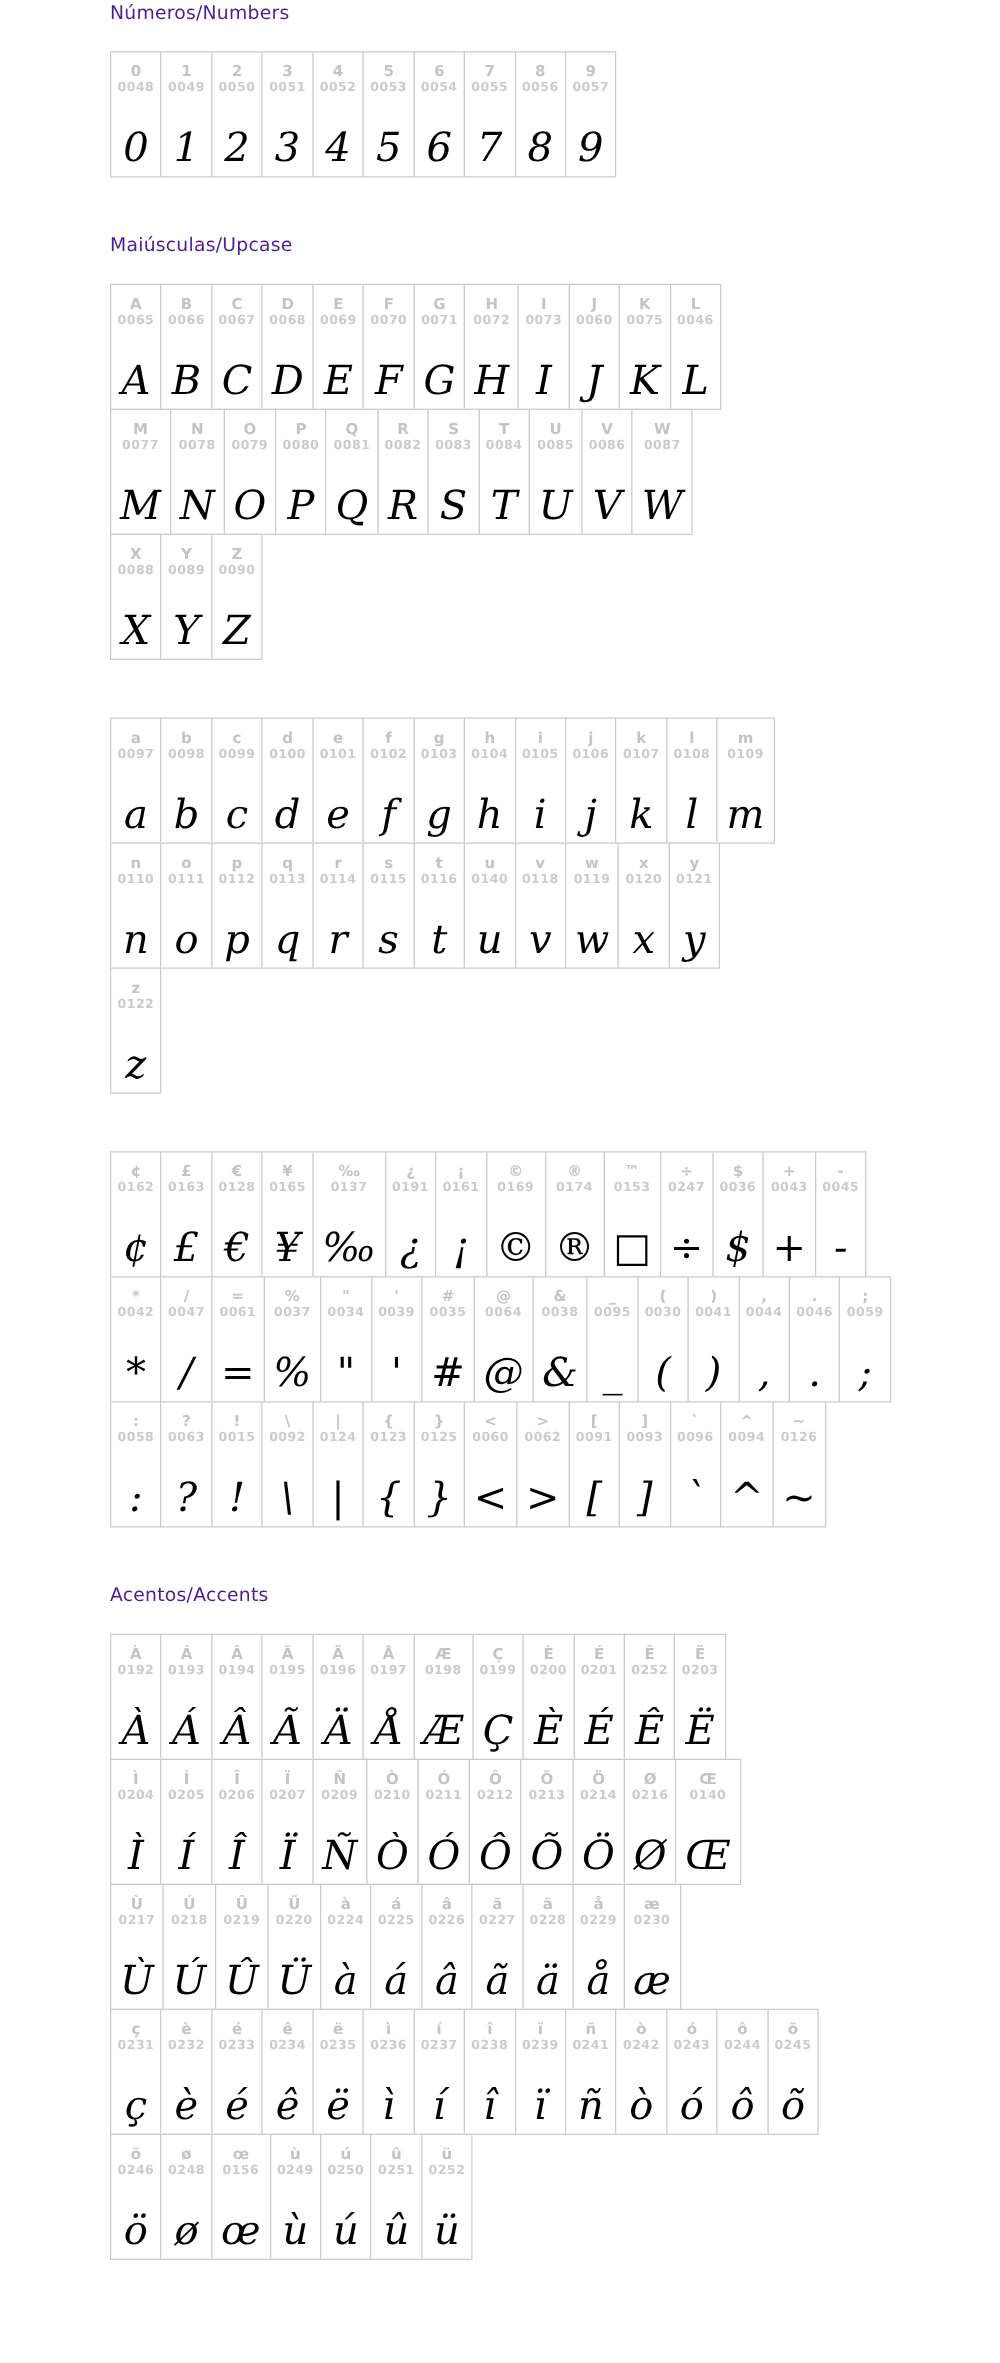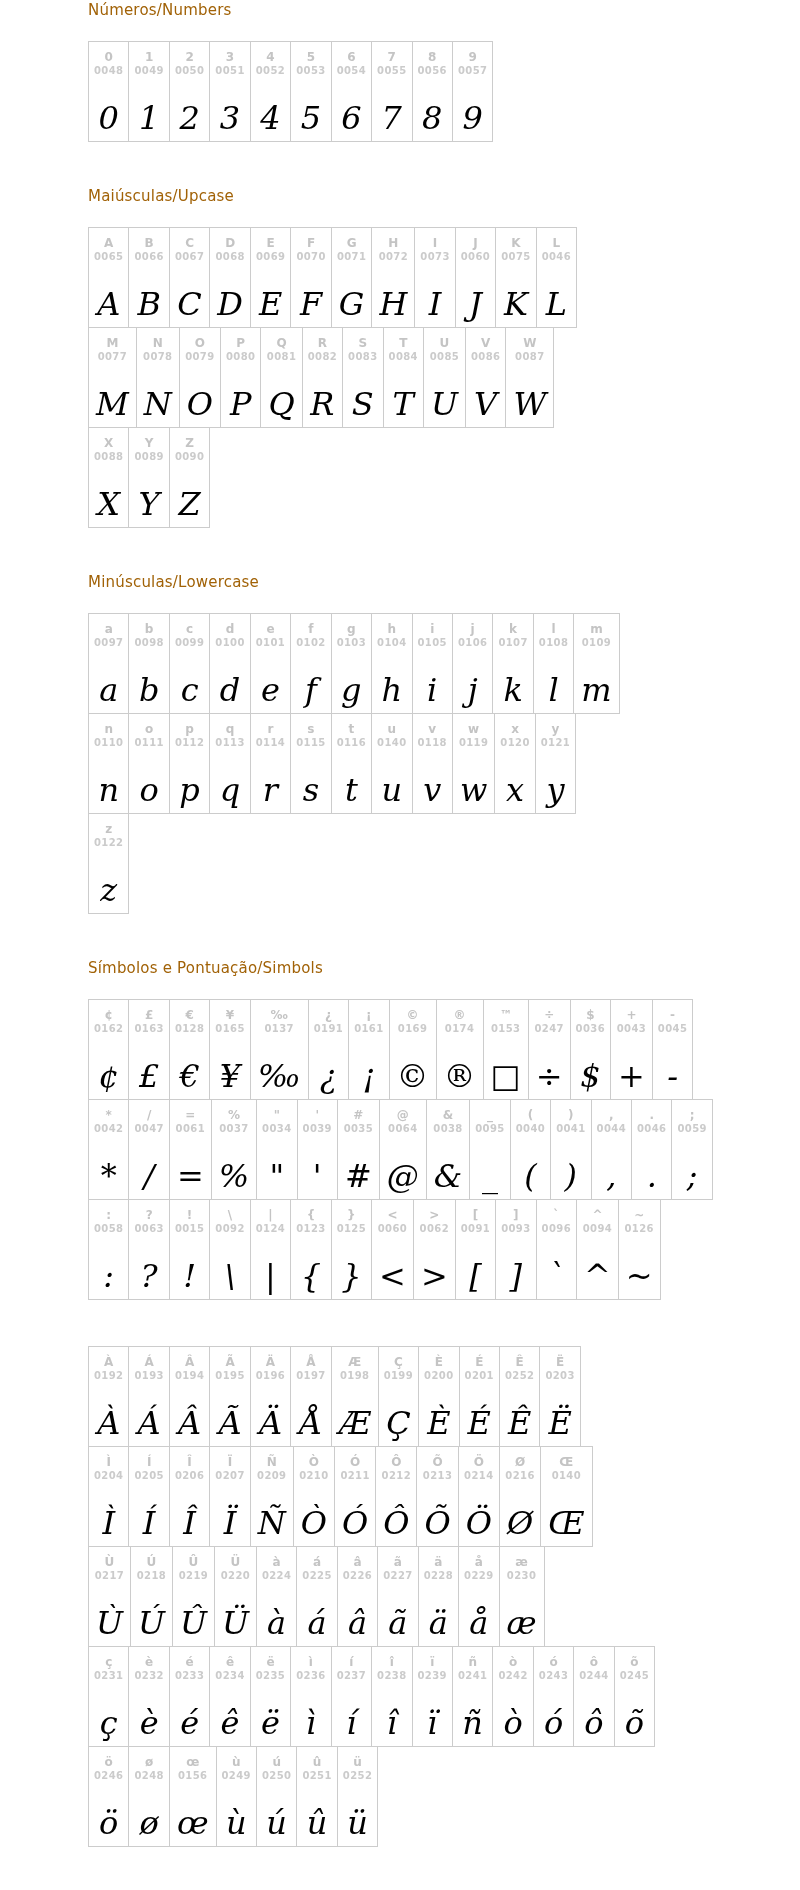--- a/index.html
+++ b/index.html
@@ -6,21 +6,21 @@
   body {
     width: 800px;
     font-family: "DejaVu Sans", "Liberation Sans", sans-serif;
     -webkit-font-smoothing: antialiased;
   }
   .page { padding: 2px 20px 8px 88px; box-sizing: border-box; }
   section.glyph-section { margin: 0 0 46px 0; }
   h2.section-title {
     font-size: 15px;
     font-weight: 400;
-    color: #a16207;
+    color: #4c1d95;
     margin: 0 0 22px 0;
     letter-spacing: 0.2px;
     line-height: 17px;
   }
   .rows { display: block; }
   .row { display: flex; align-items: stretch; }
   .row + .row { margin-top: -1px; }
   .cell {
     box-sizing: border-box;
     border: 1px solid #cccccc;
@@ -258,21 +258,20 @@
           <div class="cell">
             <span class="char">Z</span>
             <span class="code">0090</span>
             <span class="glyph">Z</span>
           </div>
         </div>
       </div>
   </section>
 
   <section class="glyph-section">
-    <h2 class="section-title">Minúsculas/Lowercase</h2>
     <div class="rows">
         <div class="row">
           <div class="cell">
             <span class="char">a</span>
             <span class="code">0097</span>
             <span class="glyph">a</span>
           </div>
           <div class="cell">
             <span class="char">b</span>
             <span class="code">0098</span>
@@ -400,21 +399,20 @@
           <div class="cell">
             <span class="char">z</span>
             <span class="code">0122</span>
             <span class="glyph">z</span>
           </div>
         </div>
       </div>
   </section>
 
   <section class="glyph-section">
-    <h2 class="section-title">Símbolos e Pontuação/Simbols</h2>
     <div class="rows">
         <div class="row">
           <div class="cell">
             <span class="char">¢</span>
             <span class="code">0162</span>
             <span class="glyph">¢</span>
           </div>
           <div class="cell">
             <span class="char">£</span>
             <span class="code">0163</span>
@@ -527,21 +525,21 @@
             <span class="code">0038</span>
             <span class="glyph">&amp;</span>
           </div>
           <div class="cell">
             <span class="char">_</span>
             <span class="code">0095</span>
             <span class="glyph">_</span>
           </div>
           <div class="cell">
             <span class="char">(</span>
-            <span class="code">0040</span>
+            <span class="code">0030</span>
             <span class="glyph">(</span>
           </div>
           <div class="cell">
             <span class="char">)</span>
             <span class="code">0041</span>
             <span class="glyph">)</span>
           </div>
           <div class="cell">
             <span class="char">,</span>
             <span class="code">0044</span>
@@ -627,20 +625,21 @@
           <div class="cell">
             <span class="char">~</span>
             <span class="code">0126</span>
             <span class="glyph">~</span>
           </div>
         </div>
       </div>
   </section>
 
   <section class="glyph-section">
+    <h2 class="section-title">Acentos/Accents</h2>
     <div class="rows">
         <div class="row">
           <div class="cell">
             <span class="char">À</span>
             <span class="code">0192</span>
             <span class="glyph">À</span>
           </div>
           <div class="cell">
             <span class="char">Á</span>
             <span class="code">0193</span>

